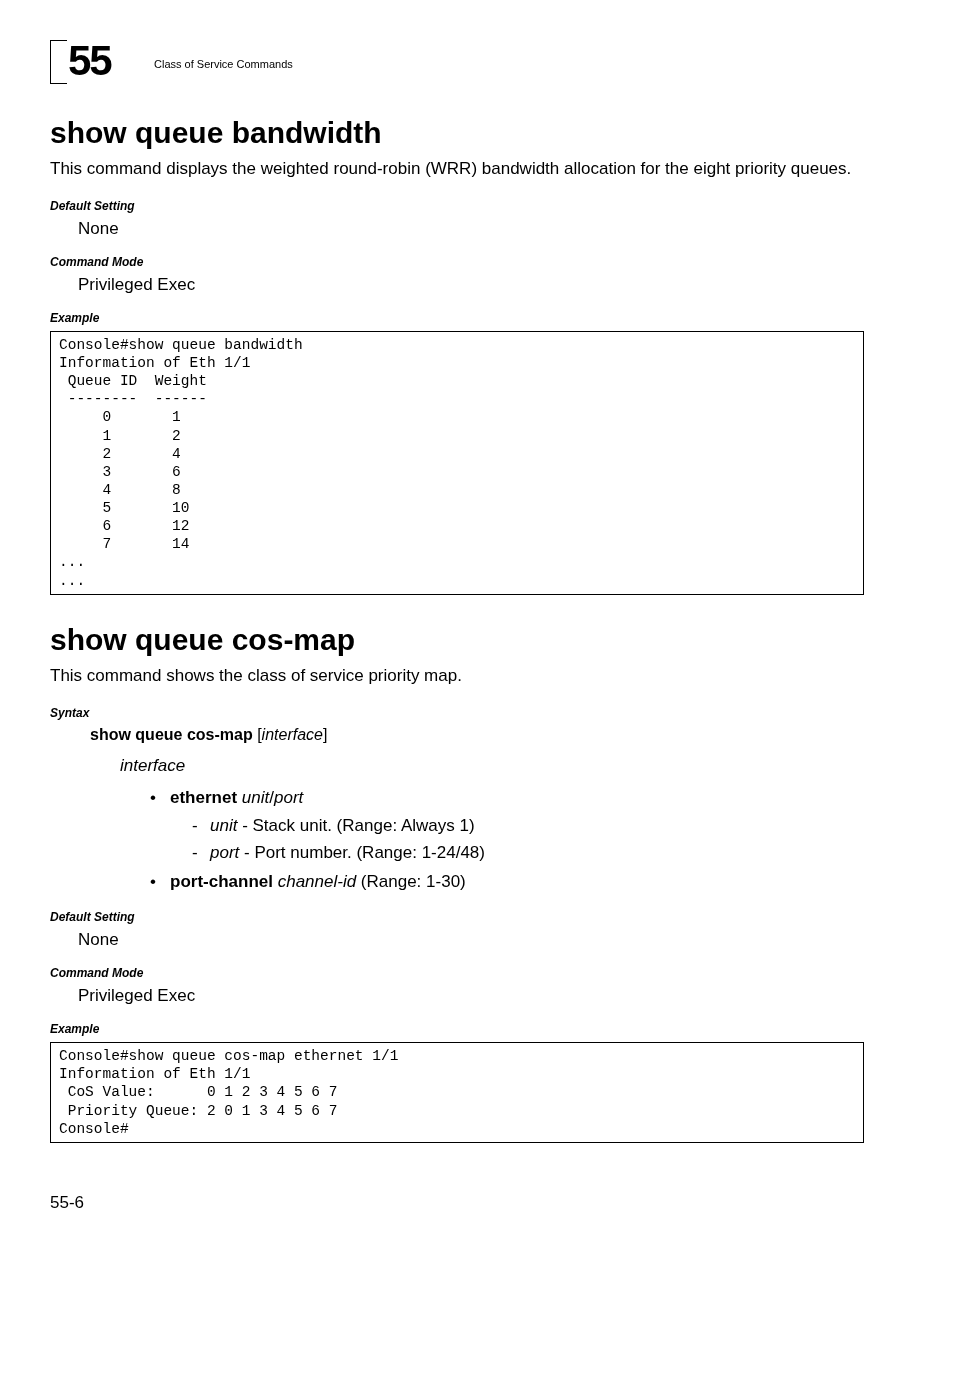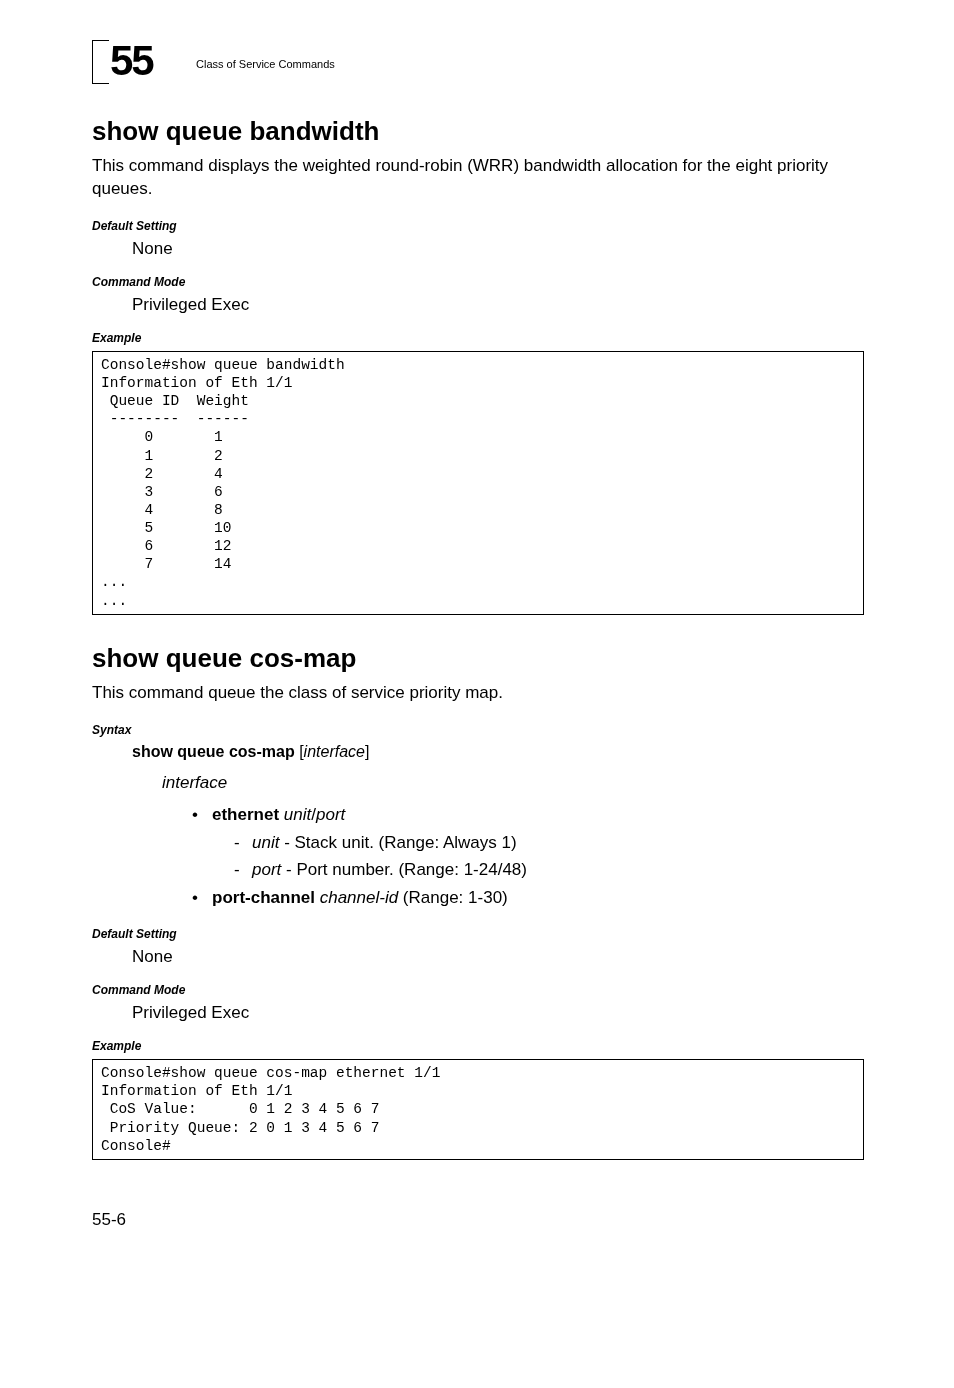--- a/index.html
+++ b/index.html
@@ -4,21 +4,21 @@
 <style>
   body {
     margin: 0;
     padding: 0;
     font-family: Arial, Helvetica, sans-serif;
     background: #fff;
     color: #000;
     width: 954px;
   }
   .page {
-    padding: 40px 90px 40px 92px;
+    padding: 40px 90px 40px 50px;
     box-sizing: border-box;
     width: 954px;
   }
   .header-row {
     display: flex;
     align-items: center;
     gap: 14px;
     margin-bottom: 28px;
   }
   .chapter-badge {
@@ -46,37 +46,37 @@
     color: #000;
     font-family: Arial Black, Arial, sans-serif;
     background: #fff;
     padding: 0 1px;
   }
   .header-caption {
     font-size: 11px;
     color: #000;
   }
   h2.cmd-heading {
-    font-size: 26px;
+    font-size: 30px;
     font-weight: bold;
     margin: 0 0 8px 0;
   }
   p.body {
     font-size: 17px;
     line-height: 1.35;
     margin: 0 0 18px 0;
   }
   .sub-heading {
     font-size: 12px;
     font-weight: bold;
     margin: 0 0 6px 0;
     font-style: italic;
   }
   .indent-1 {
-    margin-left: 40px;
+    margin-left: 28px;
     font-size: 17px;
     margin-bottom: 16px;
   }
   .codeblock {
     border: 1px solid #000;
     font-family: "Courier New", Courier, monospace;
     font-size: 14.5px;
     line-height: 1.25;
     padding: 4px 8px;
     white-space: pre;
@@ -169,21 +169,21 @@
      2       4
      3       6
      4       8
      5       10
      6       12
      7       14
 ...
 ...</div>
 
   <h2 class="cmd-heading">show queue cos-map</h2>
-  <p class="body">This command queue the class of service priority map.</p>
+  <p class="body">This command shows the class of service priority map.</p>
 
   <div class="sub-heading">Syntax</div>
   <div class="syntax-indent">
     <span class="bold">show queue cos-map</span><span> [</span><span class="italic">interface</span><span>]</span>
   </div>
 
   <div class="param-name">interface</div>
 
   <ul class="bullets">
     <li>

